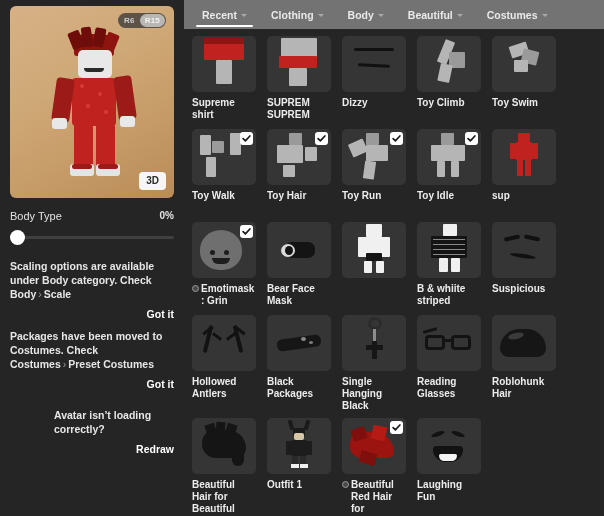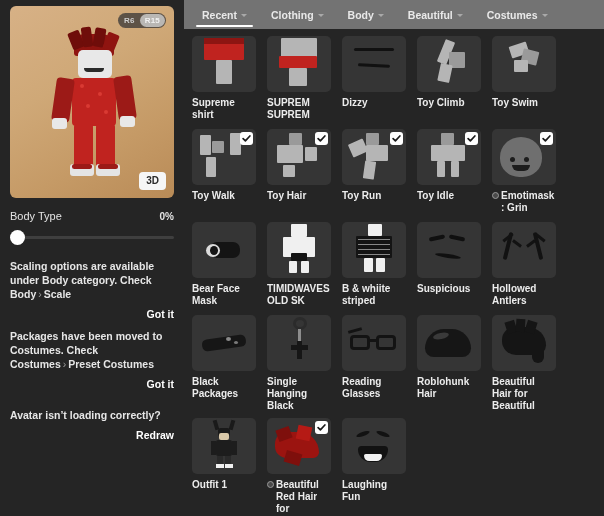--- a/index.html
+++ b/index.html
@@ -56,21 +56,21 @@
   .red   { background: #c0231f; }
   .red-d { background: #9c1a17; }
   .red-l { background: #d93a33; }
   .skin  { background: #e8e8e8; }
   .hair  { background: #8f1410; }
   .hair-d{ background: #6f0d0a; }
   .shoe  { background: #e4e4e4; }
 
   
   .bodytype-row {
-    display: flex; justify-content: space-between; align-items: center;
+    display: flex; justify-content: space-between; align-items: flex-start;
     margin-top: 12px;
   }
   .bodytype-label { font-size: 11px; color: #e3e3e3; }
   .bodytype-val { font-size: 10px; color: #e3e3e3; font-weight: bold; }
   .slider {
     position: relative;
     margin-top: 7px;
     height: 16px;
   }
   .slider-track {
@@ -91,21 +91,21 @@
   }
   .notice .crumb { color: #e6e6e6; }
   .notice .sep { color: #9b9b9b; font-weight: normal; padding: 0 2px; }
   .action-link {
     display: block; text-align: right;
     font-size: 10.5px; font-weight: bold; color: #ffffff;
     margin-top: 7px;
   }
   .notice-2 { margin-top: 9px; }
   .notice-3 { margin-top: 18px; }
-  .notice-3 p { font-weight: bold; }
+  .notice-3 p { font-weight: bold; margin-left: 44px; }
 
   
   .content { flex: 1; height: 516px; background: #252525; position: relative; }
   .tabbar {
     display: flex; align-items: center;
     height: 29px; background: #737373;
     padding-left: 6px;
   }
   .tab {
     position: relative;
@@ -398,20 +398,33 @@
           <div class="t grayfig-d" style="left:24px; top:4px; width:13px; height:12px;"></div>
           <div class="t grayfig" style="left:14px; top:16px; width:34px; height:16px;"></div>
           <div class="t grayfig" style="left:20px; top:32px; width:8px; height:16px;"></div>
           <div class="t grayfig" style="left:34px; top:32px; width:8px; height:16px;"></div>
         </div>
         <div class="label-row">
           <span class="item-label">Toy Idle</span>
         </div>
       </div>
 
+      <div class="cell">
+        <div class="thumb">
+          <div class="t redfig" style="left:26px; top:4px; width:12px; height:9px;"></div>
+          <div class="t redfig" style="left:24px; top:13px; width:16px; height:18px;"></div>
+          <div class="t redfig" style="left:18px; top:14px; width:6px; height:16px;"></div>
+          <div class="t redfig" style="left:40px; top:14px; width:6px; height:16px;"></div>
+          <div class="t redfig" style="left:25px; top:31px; width:6px; height:16px;"></div>
+          <div class="t redfig" style="left:33px; top:31px; width:6px; height:16px;"></div>
+        </div>
+        <div class="label-row">
+          <span class="item-label">sup</span>
+        </div>
+      </div>
 
       <div class="cell">
         <div class="thumb">
           <div class="check">
             <svg width="9" height="9" viewBox="0 0 12 12">
                 <path d="M1.5 6.2 L4.5 9.2 L10.5 2.6" stroke="#1a1a1a" stroke-width="2.2" fill="none" stroke-linecap="round" stroke-linejoin="round"></path>
               </svg>
           </div>
           <div class="t" style="left:8px; top:8px; width:42px; height:40px; background:#6f6f6f; border-radius:50% 50% 46% 46%;"></div>
           <div class="t" style="left:18px; top:28px; width:5px; height:5px; background:#1d1d1d; border-radius:50%;"></div>
@@ -435,23 +448,20 @@
         </div>
       </div>
 
       <div class="cell">
         <div class="thumb">
           <div class="t white" style="left:24px; top:2px; width:16px; height:13px;"></div>
           <div class="t white" style="left:16px; top:15px; width:32px; height:20px;"></div>
           <div class="t blk" style="left:24px; top:31px; width:16px; height:8px;"></div>
           <div class="t white" style="left:22px; top:39px; width:8px; height:12px;"></div>
           <div class="t white" style="left:34px; top:39px; width:8px; height:12px;"></div>
-        </div>
-        <div class="label-row">
-          <span class="item-label">TIMIDWAVES OLD SK</span>
         </div>
       </div>
 
       <div class="cell">
         <div class="thumb">
           <div class="t white" style="left:26px; top:2px; width:14px; height:12px;"></div>
           <div class="t blk" style="left:14px; top:14px; width:36px; height:22px;"></div>
           <div class="t" style="left:16px; top:17px; width:32px; height:1px; background:#888;"></div>
           <div class="t" style="left:16px; top:22px; width:32px; height:1px; background:#888;"></div>
           <div class="t" style="left:16px; top:27px; width:32px; height:1px; background:#888;"></div>

